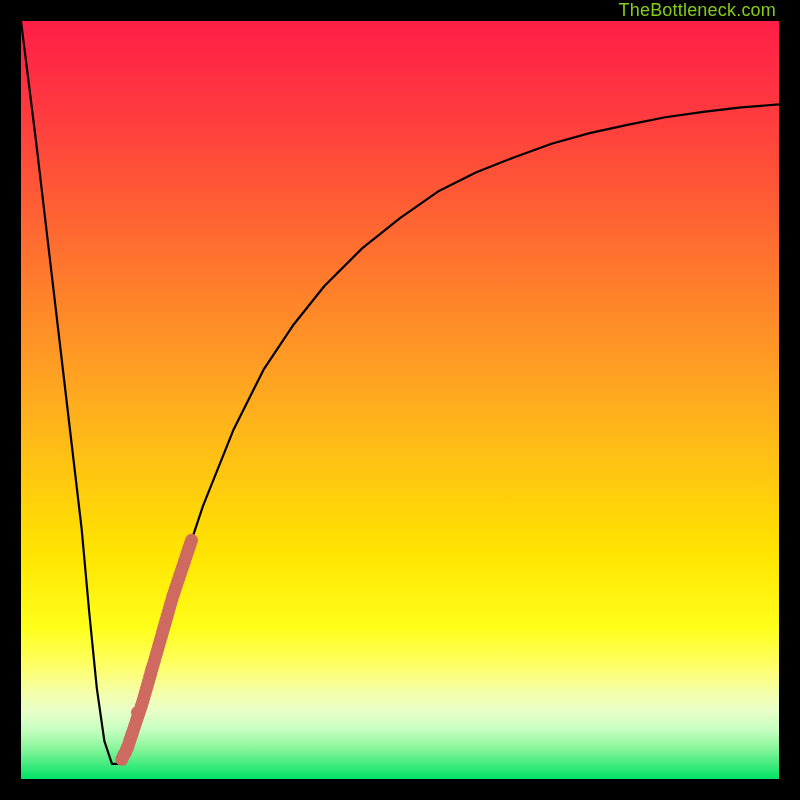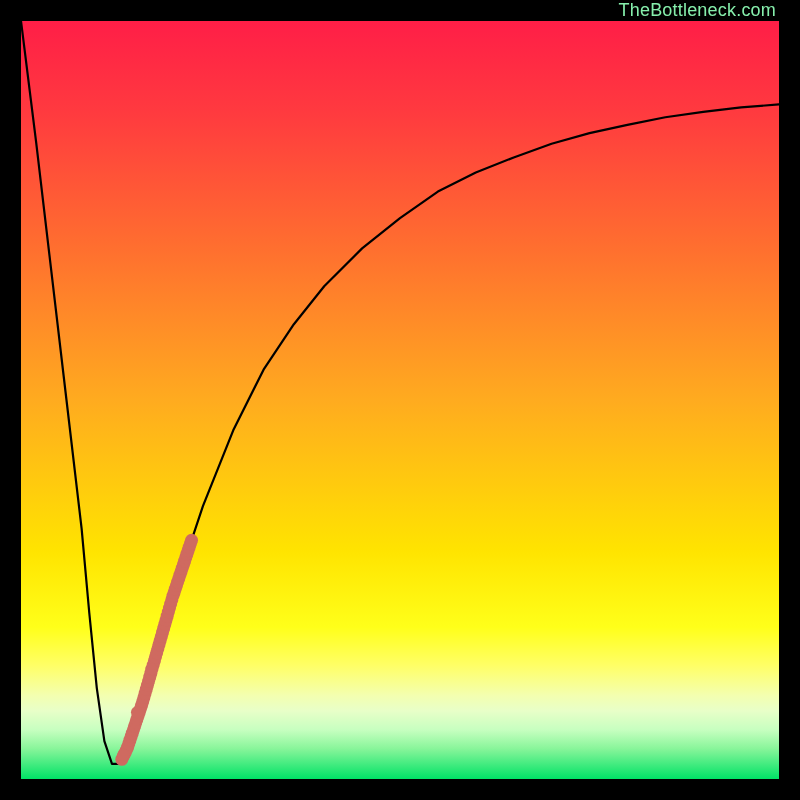--- a/index.html
+++ b/index.html
@@ -22,21 +22,21 @@
     left: 21px;
     top: 21px;
     width: 758px;
     height: 758px;
     overflow: hidden;
   }
   .attribution {
     position: absolute;
     top: 0;
     right: 24px;
-    color: #86efac;
+    color: #84cc16;
     font-size: 18px;
     font-weight: 500;
     letter-spacing: 0.2px;
     z-index: 10;
   }
   svg { display: block; }
 </style>
 </head>
 <body>
 

